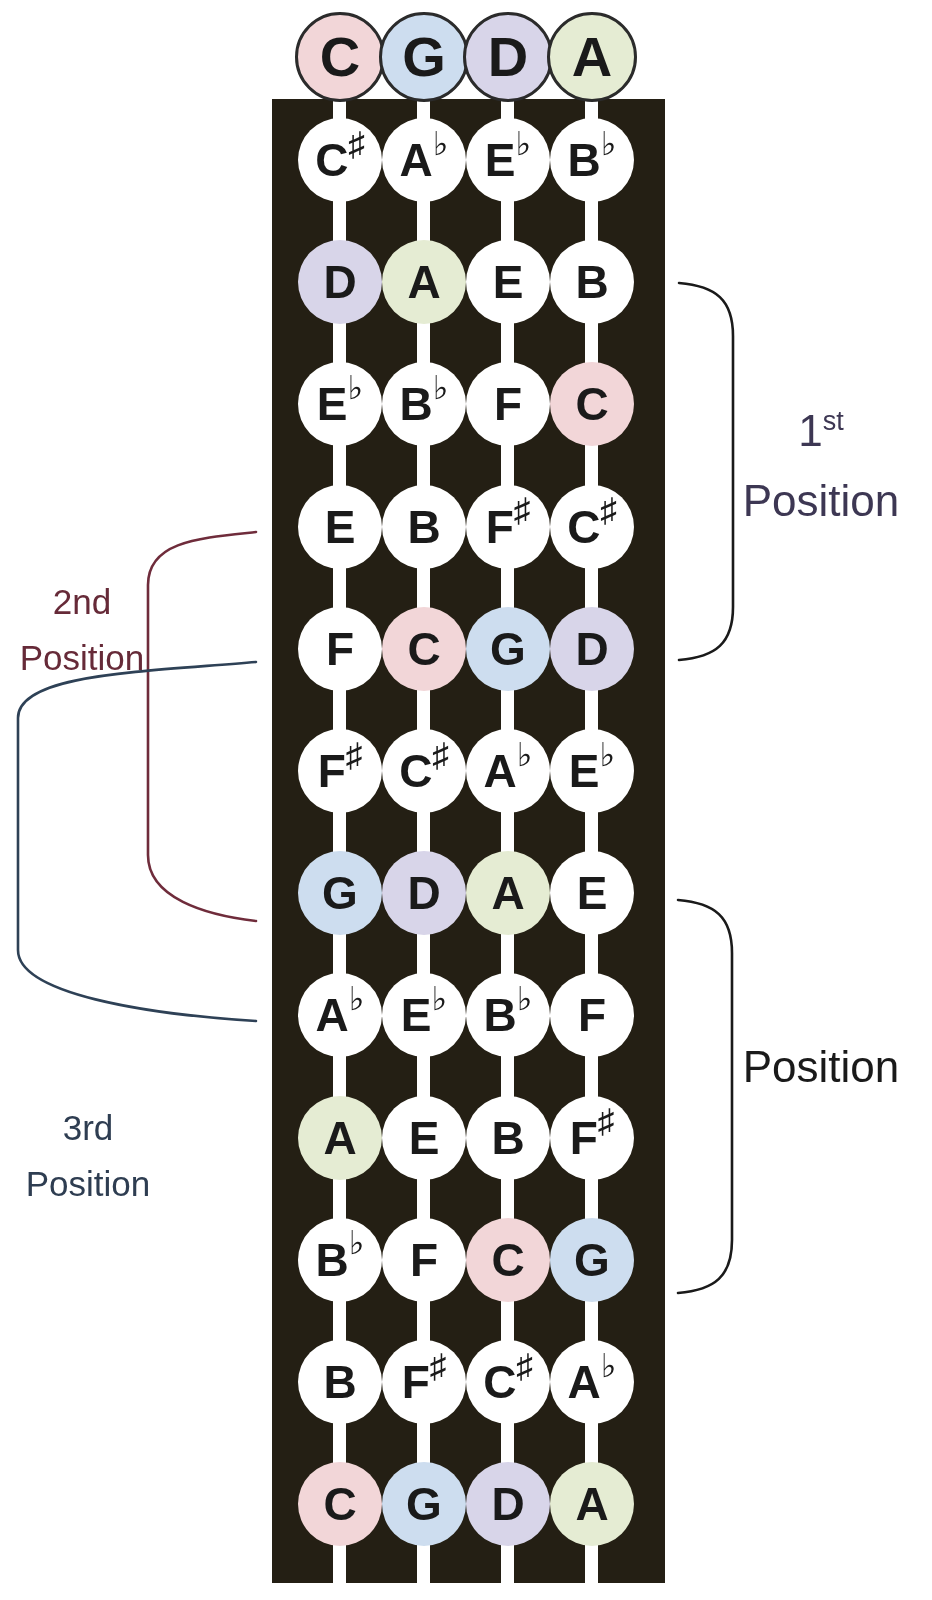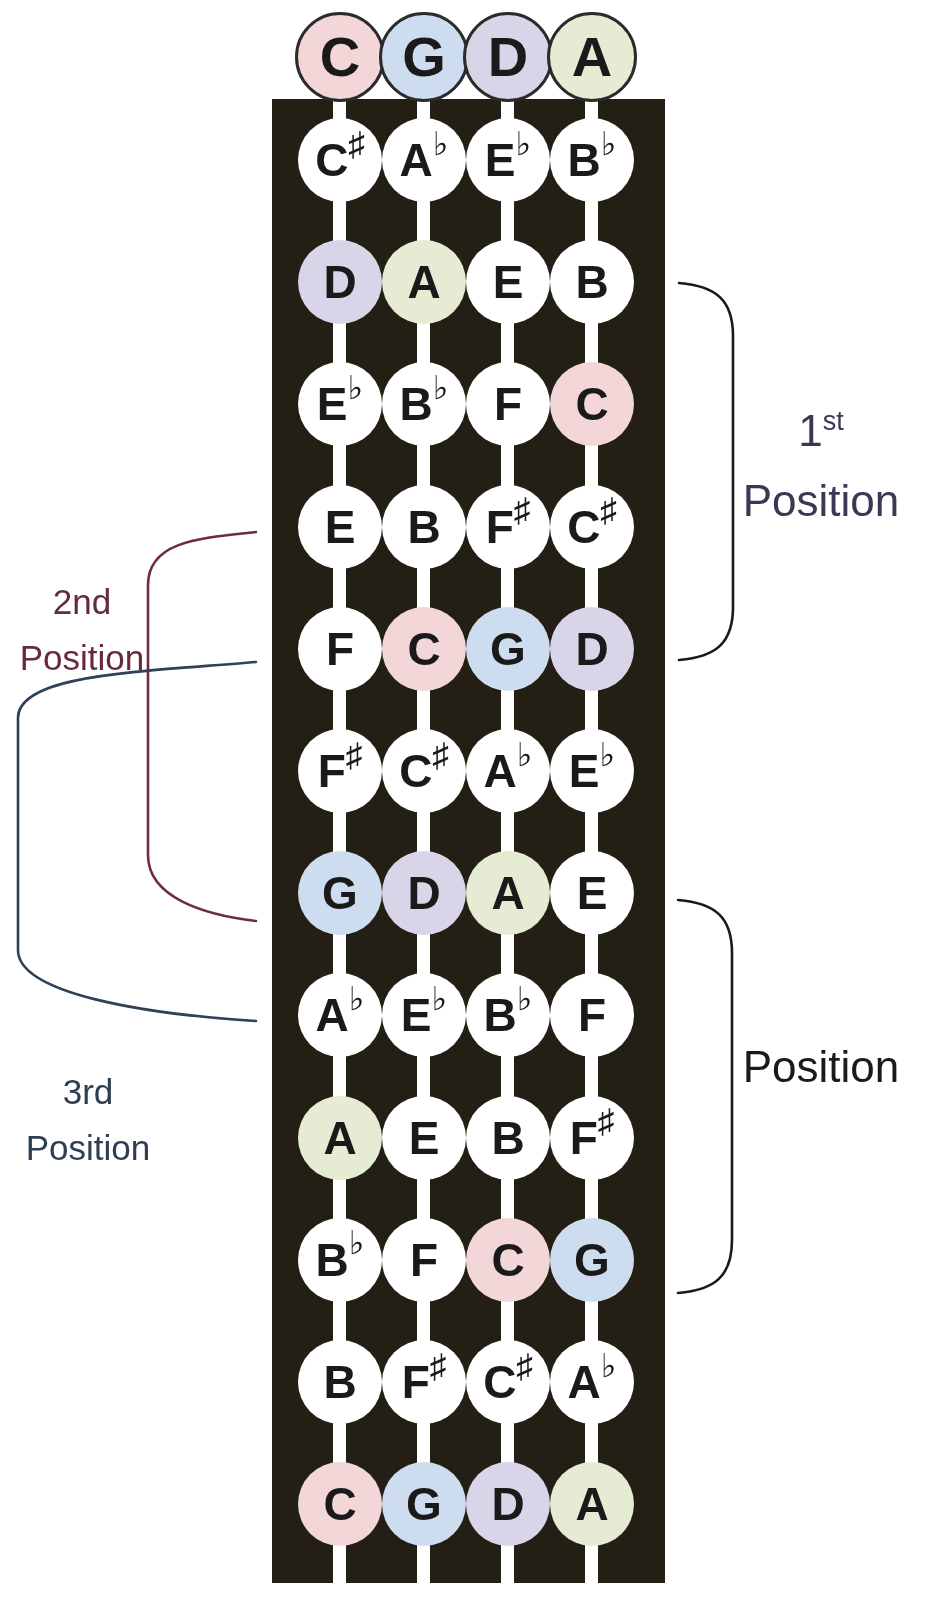--- a/index.html
+++ b/index.html
@@ -31,21 +31,21 @@
   .brackets path{fill:none;stroke-linecap:round;}
   .bk-black{stroke:#1a1a1a;stroke-width:2.6px;}
   .bk-maroon{stroke:#6f2c3b;stroke-width:2.6px;}
   .bk-navy{stroke:#2e4156;stroke-width:2.6px;}
   .poslabel{position:absolute;text-align:center;line-height:1.6;}
   .poslabel .ord{display:block;}
   .poslabel .word{display:block;}
   .pos1{left:718px;top:396px;width:206px;color:#3d3753;font-size:44px;}
   .pos1 sup{font-size:27px;}
   .pos2{left:0px;top:546px;width:164px;color:#662a38;font-size:35px;margin-top:28px;}
-  .pos3{left:8px;top:1064px;width:160px;color:#2e3d51;font-size:35px;}
+  .pos3{left:8px;top:1100px;width:160px;color:#2e3d51;font-size:35px;}
   .pos4{left:718px;top:1032px;width:206px;color:#1a1a1a;font-size:44px;}
   .pos2 sup,.pos3 sup,.pos4 sup{font-size:0.6em;}
 </style>
 </head>
 <body>
 
 <div class="stage" id="stage">
 
   <div class="board"></div>
 

